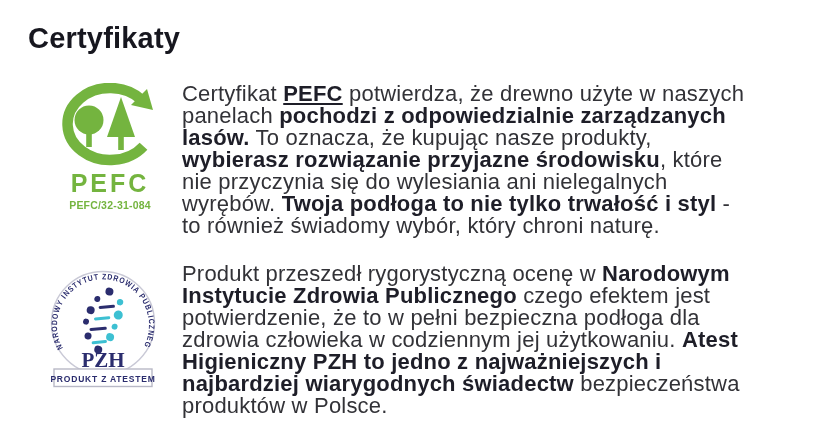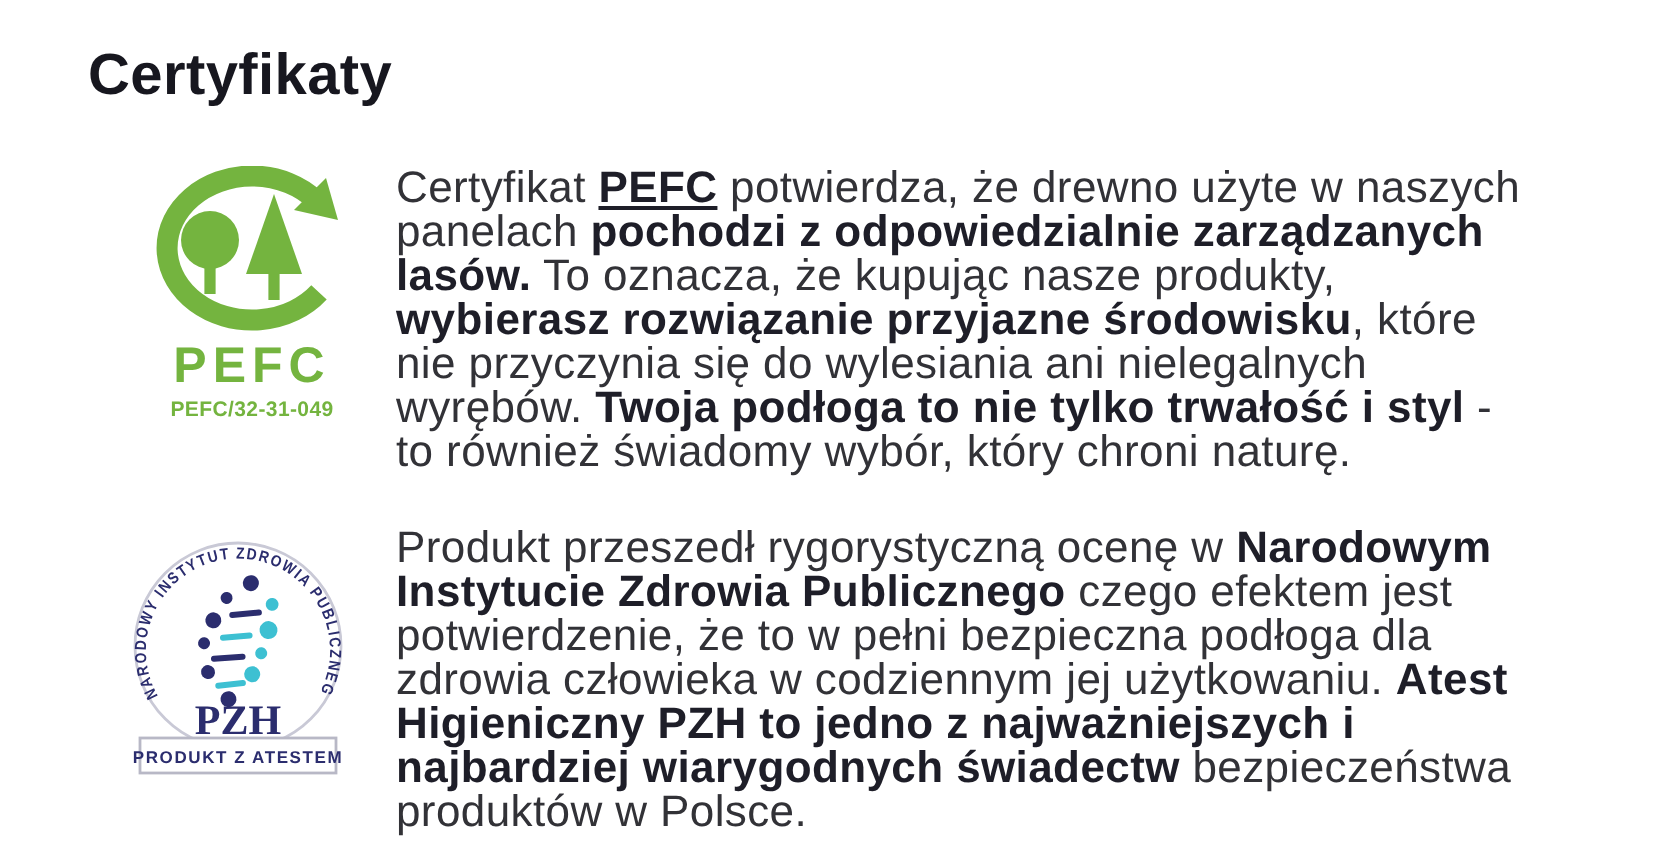--- a/index.html
+++ b/index.html
@@ -2,21 +2,21 @@
 <html lang="pl"><head>
 <meta charset="utf-8">
 <style>
   * { box-sizing: border-box; margin: 0; padding: 0; }
   html, body { width: 836px; height: 423px; overflow: hidden; }
   body {
     background: #ffffff;
     font-family: "Liberation Sans", sans-serif;
     color: #323237;
   }
-  .page { padding: 22px 30px 0 44px; }
+  .page { padding: 22px 30px 0 28px; }
   .title {
     font-size: 29px;
     font-weight: 700;
     letter-spacing: 0.2px;
     color: #17171f;
     margin-bottom: 28px;
   }
   .cert-row {
     display: flex;
     align-items: flex-start;
@@ -90,21 +90,21 @@
     <div class="logo-col pefc">
       <svg viewBox="0 0 100 86" width="100" height="86" aria-hidden="true">
         <path d="M 81.6 16.9 A 42.5 36 0 1 0 83.5 63.2" fill="none" stroke="#74b43f" stroke-width="10.5"></path>
         <polygon fill="#74b43f" points="93,27 71,22 87,6"></polygon>
         <circle fill="#74b43f" cx="29" cy="37" r="14.5"></circle>
         <rect fill="#74b43f" x="26.2" y="47" width="5.6" height="17"></rect>
         <polygon fill="#74b43f" points="61,14 75,54 47,54"></polygon>
         <rect fill="#74b43f" x="58.2" y="54" width="5.6" height="13"></rect>
       </svg>
       <div class="pefc-word">PEFC</div>
-      <div class="pefc-code">PEFC/32-31-049</div>
+      <div class="pefc-code">PEFC/32-31-084</div>
     </div>
     <p class="para"><span>Certyfikat </span><span class="b u">PEFC</span><span> potwierdza, że drewno użyte w naszych panelach </span><span class="b">pochodzi z odpowiedzialnie zarządzanych lasów.</span><span> To oznacza, że kupując nasze produkty, </span><span class="b">wybierasz rozwiązanie przyjazne środowisku</span><span>, które nie przyczynia się do wylesiania ani nielegalnych wyrębów. </span><span class="b">Twoja podłoga to nie tylko trwałość i styl</span><span> - to również świadomy wybór, który chroni naturę.</span></p>
   </section>
 
   <section class="cert-row">
     <div class="logo-col">
       <svg viewBox="0 0 130 132" width="130" height="132" aria-hidden="true">
         <circle cx="65" cy="60" r="51.5" fill="#ffffff" stroke="#c9c9d6" stroke-width="1.4"></circle>
         <defs>
           <path id="ringPath" d="M 25 85 A 46 46 0 1 1 105 85" fill="none"></path>

